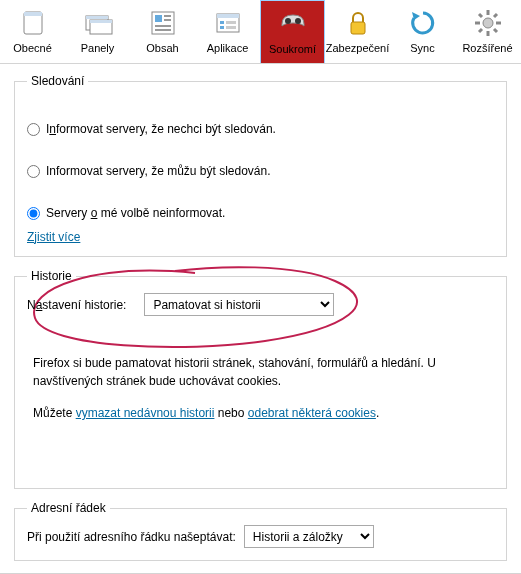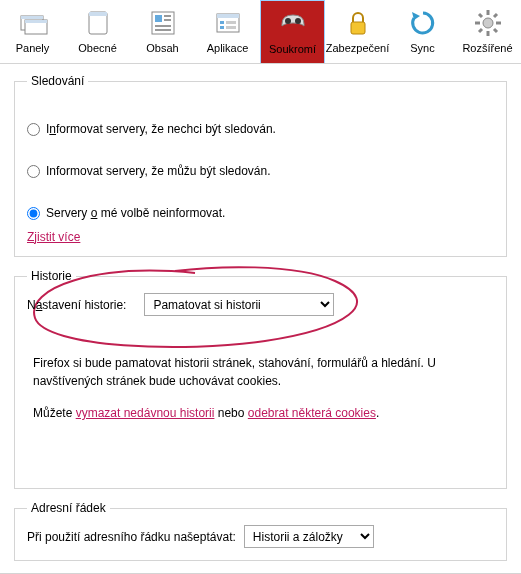--- a/index.html
+++ b/index.html
@@ -49,21 +49,21 @@
   }
   legend { padding: 0 4px; }
   .radio-row {
     display: flex;
     align-items: flex-end;
     padding: 4px 0;
     margin-top: 20px;
   }
   .radio-row input { margin: 0 6px 0 0; }
   .underline-key { text-decoration: underline; }
-  a.link { color: #be185d; text-decoration: underline; cursor: pointer; }
+  a.link { color: #0369a1; text-decoration: underline; cursor: pointer; }
   .history-row {
     display: flex;
     align-items: center;
     gap: 18px;
     position: relative;
   }
   select {
     font-family: inherit;
     font-size: 12px;
     height: 23px;
@@ -108,36 +108,36 @@
   }
   .hist-fieldset { position: relative; min-height: 220px; }
 </style>
 </head>
 <body>
 
 <div class="toolbar" id="toolbar">
     <div class="toolbar-item">
       <div class="toolbar-icon">
         <svg width="30" height="30">
+          <rect x="6" y="4" width="18" height="22" rx="2" fill="#fff" stroke="#888"></rect>
+          <rect x="6" y="4" width="18" height="4" fill="#cde"></rect>
+        </svg>
+      </div>
+      <div class="toolbar-label">Obecné</div>
+    </div>
+    <div class="toolbar-item">
+      <div class="toolbar-icon">
+        <svg width="30" height="30">
           <rect x="3" y="8" width="22" height="14" fill="#fff" stroke="#888"></rect>
           <rect x="3" y="8" width="22" height="3" fill="#cde"></rect>
           <rect x="7" y="12" width="22" height="14" fill="#fff" stroke="#888"></rect>
           <rect x="7" y="12" width="22" height="3" fill="#cde"></rect>
         </svg>
       </div>
       <div class="toolbar-label">Panely</div>
-    </div>
-    <div class="toolbar-item">
-      <div class="toolbar-icon">
-        <svg width="30" height="30">
-          <rect x="6" y="4" width="18" height="22" rx="2" fill="#fff" stroke="#888"></rect>
-          <rect x="6" y="4" width="18" height="4" fill="#cde"></rect>
-        </svg>
-      </div>
-      <div class="toolbar-label">Obecné</div>
     </div>
     <div class="toolbar-item">
       <div class="toolbar-icon">
         <svg width="30" height="30">
           <rect x="4" y="4" width="22" height="22" fill="#fff" stroke="#888"></rect>
           <rect x="7" y="7" width="7" height="7" fill="#6ad"></rect>
           <rect x="16" y="7" width="7" height="2" fill="#999"></rect>
           <rect x="16" y="11" width="7" height="2" fill="#999"></rect>
           <rect x="7" y="17" width="16" height="2" fill="#999"></rect>
           <rect x="7" y="21" width="16" height="2" fill="#999"></rect>

